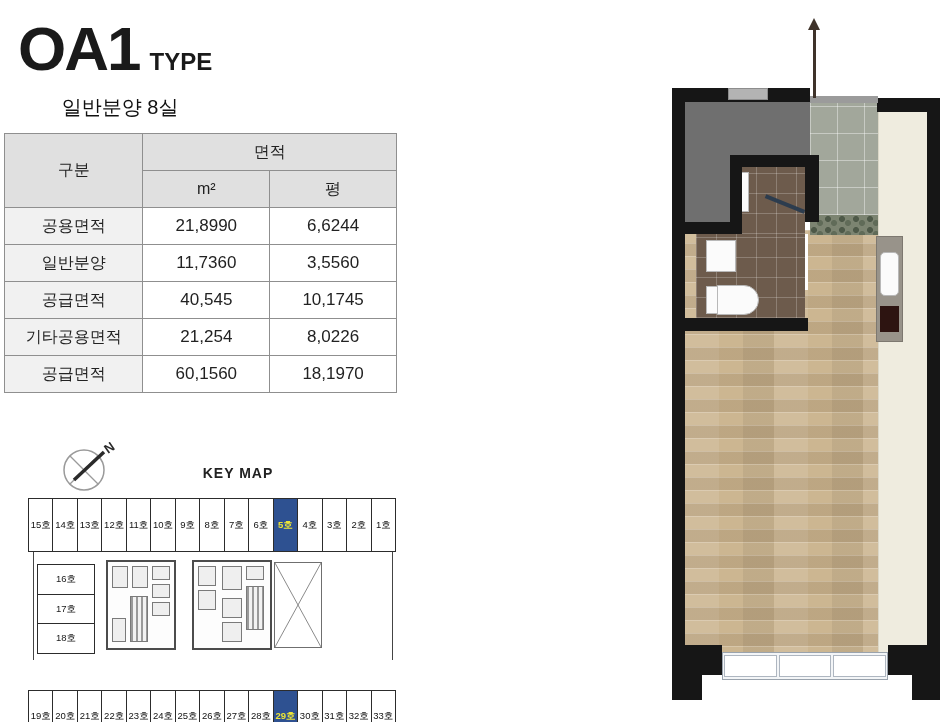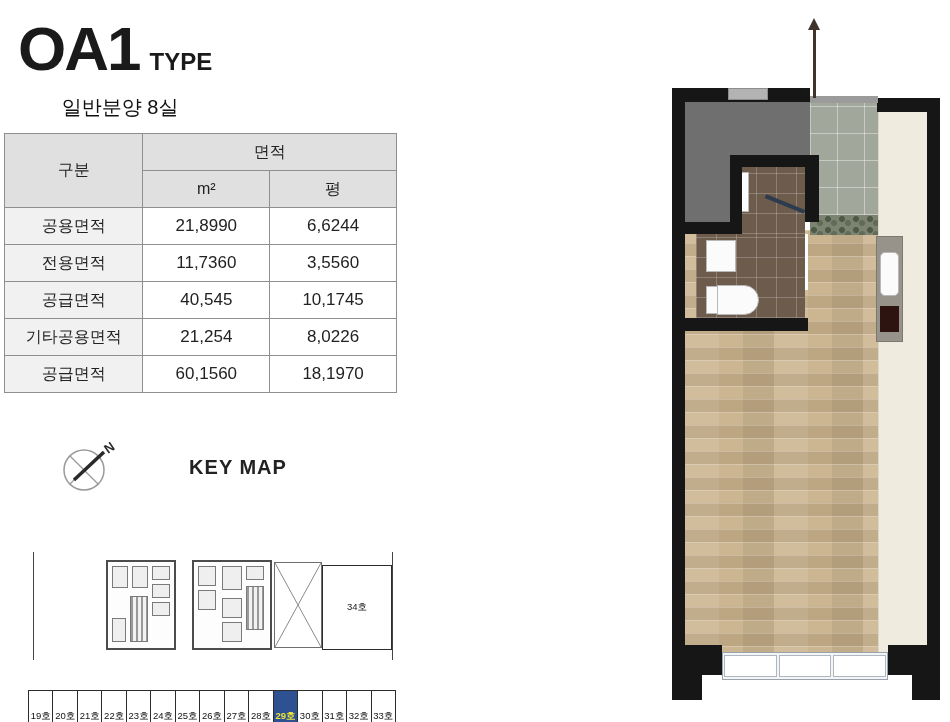--- a/index.html
+++ b/index.html
@@ -17,22 +17,22 @@
   table.area { position:absolute; left:4px; top:133px; width:393px; border-collapse:collapse;
                font-size:16px; text-align:center; color:#222; }
   table.area th, table.area td { border:1px solid #8f8f8f; height:37px; }
   table.area thead th { background:#e0e0e0; font-weight:400; }
   table.area tbody th { background:#f1f1f1; font-weight:400; width:130px; }
   table.area td { background:#fff; width:119px; font-size:17px; }
   table.area { border:1px solid #6f6f6f; }
 
   
   .keymap { position:absolute; left:28px; top:440px; width:368px; height:278px; font-size:9.5px; }
-  .km-title { position:absolute; left:150px; top:16px; width:120px; text-align:center;
-              font-size:20px; font-weight:700; letter-spacing:1px; color:#222; }
+  .km-title { position:absolute; left:150px; top:25px; width:120px; text-align:center;
+              font-size:14px; font-weight:700; letter-spacing:1px; color:#222; }
   .compass { position:absolute; left:32px; top:2px; }
   .km-row { position:absolute; left:0; width:368px; height:54px; display:flex; }
   .km-row.top { top:58px; }
   .km-row.bottom { top:218px; height:52px;margin-top:32px; }
   .km-cell { flex:1; border:1px solid #2c2c2c; border-left-width:0; background:#fff;
              display:flex; align-items:center; justify-content:center; color:#111; }
   .km-cell:first-child { border-left-width:1px; }
   .km-cell.hl { background:#2e5191; color:#ece437; font-weight:700; }
   .km-mid { position:absolute; left:0; top:118px; width:368px; height:96px; }
   .km-side { position:absolute; display:flex; flex-direction:column; }
@@ -107,21 +107,21 @@
         <th>평</th>
       </tr>
     </thead>
     <tbody>
       <tr>
         <th>공용면적</th>
         <td>21,8990</td>
         <td>6,6244</td>
       </tr>
       <tr>
-        <th>전용면적</th>
+        <th>일반분양</th>
         <td>11,7360</td>
         <td>3,5560</td>
       </tr>
       <tr>
         <th>공급면적</th>
         <td>40,545</td>
         <td>10,1745</td>
       </tr>
       <tr>
         <th>기타공용면적</th>
@@ -141,25 +141,47 @@
       <svg width="66" height="52" viewBox="0 0 66 52">
         <circle cx="24" cy="28" r="20" fill="none" stroke="#9a9a9a" stroke-width="1.5"></circle>
         <line x1="10" y1="14" x2="38" y2="42" stroke="#9a9a9a" stroke-width="1.2"></line>
         <line x1="10" y1="42" x2="38" y2="14" stroke="#9a9a9a" stroke-width="1.2"></line>
         <line x1="14" y1="38" x2="44" y2="10" stroke="#2a2a2a" stroke-width="3.5"></line>
         <text x="48" y="12" font-size="13" font-weight="bold" fill="#2a2a2a" transform="rotate(-35 48 12)">N</text>
       </svg>
     </div>
     <div class="km-title">KEY MAP</div>
 
+    <div class="km-row top">
+      <span class="km-cell">15호</span>
+      <span class="km-cell">14호</span>
+      <span class="km-cell">13호</span>
+      <span class="km-cell">12호</span>
+      <span class="km-cell">11호</span>
+      <span class="km-cell">10호</span>
+      <span class="km-cell">9호</span>
+      <span class="km-cell">8호</span>
+      <span class="km-cell">7호</span>
+      <span class="km-cell">6호</span>
+      <span class="km-cell hl">5호</span>
+      <span class="km-cell">4호</span>
+      <span class="km-cell">3호</span>
+      <span class="km-cell">2호</span>
+      <span class="km-cell">1호</span>
+    </div>
 
     <div class="km-mid">
       <div class="vline" style="left:5px; top:-6px; height:108px;"></div>
       <div class="vline" style="left:364px; top:-6px; height:108px;"></div>
 
+      <div class="km-side km-left">
+        <span class="km-unit">16호</span>
+        <span class="km-unit">17호</span>
+        <span class="km-unit">18호</span>
+      </div>
 
       <div class="core core-a">
         <div class="shaft" style="left:4px; top:4px; width:16px; height:22px;"></div>
         <div class="shaft" style="left:24px; top:4px; width:16px; height:22px;"></div>
         <div class="shaft" style="left:44px; top:4px; width:18px; height:14px;"></div>
         <div class="shaft" style="left:44px; top:22px; width:18px; height:14px;"></div>
         <div class="shaft" style="left:44px; top:40px; width:18px; height:14px;"></div>
         <div class="stair" style="left:22px; top:34px; width:18px; height:46px;"></div>
         <div class="shaft" style="left:4px; top:56px; width:14px; height:24px;"></div>
       </div>
@@ -175,21 +197,20 @@
       </div>
 
       <div class="xbox">
         <svg width="46" height="84" viewBox="0 0 46 84">
           <line x1="0" y1="0" x2="46" y2="84" stroke="#8a8a8a" stroke-width="1"></line>
           <line x1="46" y1="0" x2="0" y2="84" stroke="#8a8a8a" stroke-width="1"></line>
         </svg>
       </div>
 
       <div class="km-side km-right">
-        <span class="km-unit">34호</span>
       </div>
     </div>
 
     <div class="km-row bottom">
       <span class="km-cell">19호</span>
       <span class="km-cell">20호</span>
       <span class="km-cell">21호</span>
       <span class="km-cell">22호</span>
       <span class="km-cell">23호</span>
       <span class="km-cell">24호</span>

